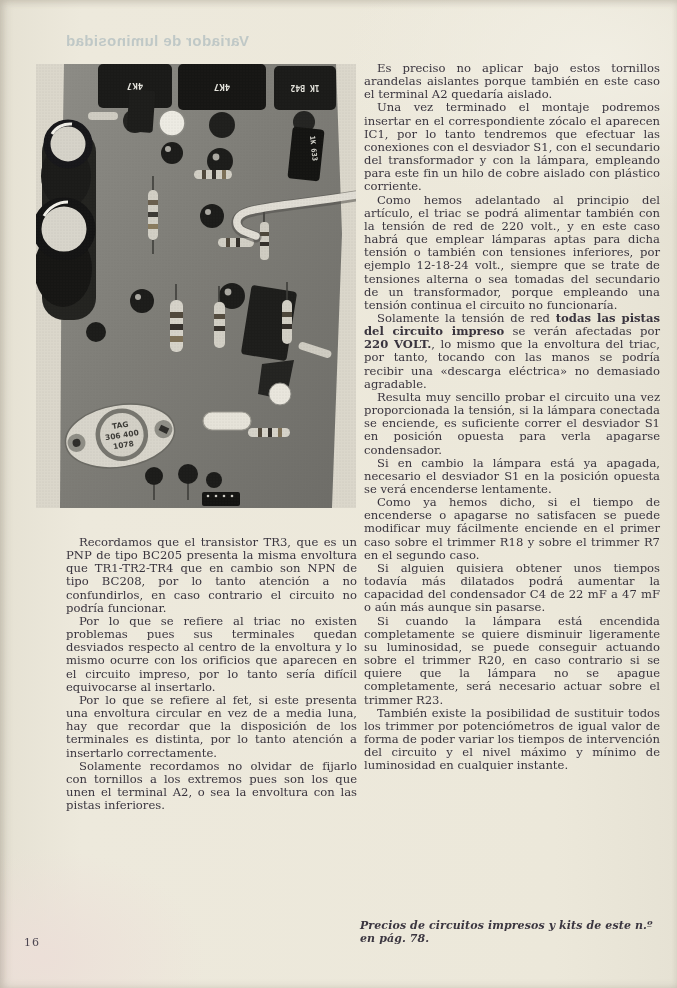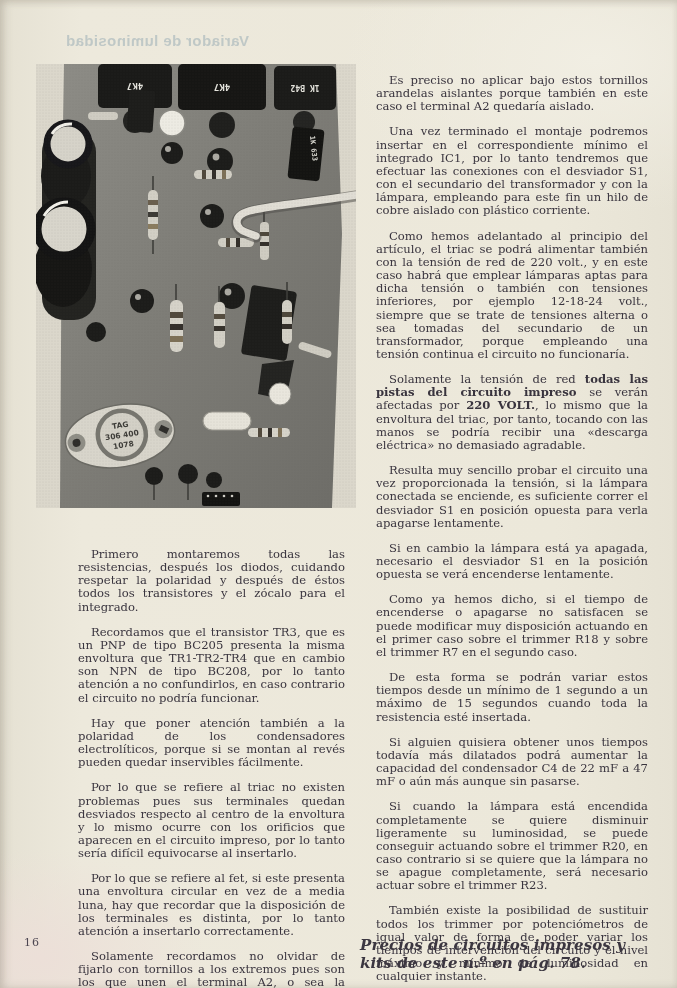--- a/index.html
+++ b/index.html
@@ -22,26 +22,26 @@
   }
   .photo{position:absolute; left:36px; top:64px; width:320px; height:444px; margin:0;}
   .photo svg{display:block;}
   .column{
     position:absolute; width:291px;
     font-size:11.6px; line-height:13.15px; text-align:justify;
     color:#39343e; text-rendering:optimizeLegibility;
   }
   .col-left{left:66px; top:536px;}
   .col-right{left:364px; top:62px; width:296px;}
-  .para{margin:12px; text-indent:13px;}
+  .para{margin:0; text-indent:13px;}
   .para b{font-weight:bold;}
   .footer-note{
     position:absolute; left:360px; top:919px; width:300px;
-    font-size:15px; font-style:italic; font-weight:bold; color:#3b3640;
-    text-align:left; letter-spacing:.1px;margin-top:17px;
+    font-size:11px; font-style:italic; font-weight:bold; color:#3b3640;
+    text-align:left; letter-spacing:.1px;
   }
   .page-number{
     position:absolute; left:24px; top:936px;
     font-size:11px; color:#4d4752; letter-spacing:1px;
   }
 </style>
 </head>
 <body>
 
 <div class="page">
@@ -207,36 +207,33 @@
         <circle cx="180" cy="432" r="1.3" fill="#cfcdc5"></circle>
         <circle cx="188" cy="432" r="1.3" fill="#cfcdc5"></circle>
         <circle cx="196" cy="432" r="1.3" fill="#cfcdc5"></circle>
       </g>
 
       <rect x="0" y="0" width="320" height="444" fill="url(#ht)" opacity="0.16"></rect>
     </svg>
   </figure>
 
   <div class="column col-left" id="left-col">
-      <p class="para"><span>Primero montaremos todas las resistencias, después los diodos, cuidando respetar la polaridad y después de éstos todos los transistores y el zócalo para el integrado.</span></p>
       <p class="para"><span>Recordamos que el transistor TR3, que es un PNP de tipo BC205 presenta la misma envoltura que TR1-TR2-TR4 que en cambio son NPN de tipo BC208, por lo tanto atención a no confundirlos, en caso contrario el circuito no podría funcionar.</span></p>
-      <p class="para"><span>Hay que poner atención también a la polaridad de los condensadores electrolíticos, porque si se montan al revés pueden quedar inservibles fácilmente.</span></p>
       <p class="para"><span>Por lo que se refiere al triac no existen problemas pues sus terminales quedan desviados respecto al centro de la envoltura y lo mismo ocurre con los orificios que aparecen en el circuito impreso, por lo tanto sería difícil equivocarse al insertarlo.</span></p>
       <p class="para"><span>Por lo que se refiere al fet, si este presenta una envoltura circular en vez de a media luna, hay que recordar que la disposición de los terminales es distinta, por lo tanto atención a insertarlo correctamente.</span></p>
       <p class="para"><span>Solamente recordamos no olvidar de fijarlo con tornillos a los extremos pues son los que unen el terminal A2, o sea la envoltura con las pistas inferiores.</span></p>
     </div>
   <div class="column col-right" id="right-col">
       <p class="para"><span>Es preciso no aplicar bajo estos tornillos arandelas aislantes porque también en este caso el terminal A2 quedaría aislado.</span></p>
-      <p class="para"><span>Una vez terminado el montaje podremos insertar en el correspondiente mínimo el integrado IC1, por lo tanto tendremos que efectuar las conexiones con el desviador S1, con el secundario del transformador y con la lámpara, empleando para este fin un hilo de cobre aislado con plástico corriente.</span></p>
+      <p class="para"><span>Una vez terminado el montaje podremos insertar en el correspondiente zócalo el aparecen IC1, por lo tanto tendremos que efectuar las conexiones con el desviador S1, con el secundario del transformador y con la lámpara, empleando para este fin un hilo de cobre aislado con plástico corriente.</span></p>
       <p class="para"><span>Como hemos adelantado al principio del artículo, el triac se podrá alimentar también con la tensión de red de 220 volt., y en este caso habrá que emplear lámparas aptas para dicha tensión o también con tensiones inferiores, por ejemplo 12-18-24 volt., siempre que se trate de tensiones alterna o sea tomadas del secundario de un transformador, porque empleando una tensión continua el circuito no funcionaría.</span></p>
       <p class="para"><span>Solamente la tensión de red </span><b>todas las pistas del circuito impreso</b><span> se verán afectadas por </span><b>220 VOLT.</b><span>, lo mismo que la envoltura del triac, por tanto, tocando con las manos se podría recibir una «descarga eléctrica» no demasiado agradable.</span></p>
-      <p class="para"><span>Resulta muy sencillo probar el circuito una vez proporcionada la tensión, si la lámpara conectada se enciende, es suficiente correr el desviador S1 en posición opuesta para verla apagarse lentamente.</span></p>
+      <p class="para"><span>Resulta muy sencillo probar el circuito una vez proporcionada la tensión, si la lámpara conectada se enciende, es suficiente correr el desviador S1 en posición opuesta para verla apagarse condensador.</span></p>
       <p class="para"><span>Si en cambio la lámpara está ya apagada, necesario el desviador S1 en la posición opuesta se verá encenderse lentamente.</span></p>
-      <p class="para"><span>Como ya hemos dicho, si el tiempo de encenderse o apagarse no satisfacen se puede modificar muy disposición actuando en el primer caso sobre el trimmer R18 y sobre el trimmer R7 en el segundo caso.</span></p>
-      <p class="para"><span>De esta forma se podrán variar estos tiempos desde un mínimo de 1 segundo a un máximo de 15 segundos cuando toda la resistencia esté insertada.</span></p>
+      <p class="para"><span>Como ya hemos dicho, si el tiempo de encenderse o apagarse no satisfacen se puede modificar muy fácilmente enciende en el primer caso sobre el trimmer R18 y sobre el trimmer R7 en el segundo caso.</span></p>
       <p class="para"><span>Si alguien quisiera obtener unos tiempos todavía más dilatados podrá aumentar la capacidad del condensador C4 de 22 mF a 47 mF o aún más aunque sin pasarse.</span></p>
       <p class="para"><span>Si cuando la lámpara está encendida completamente se quiere disminuir ligeramente su luminosidad, se puede conseguir actuando sobre el trimmer R20, en caso contrario si se quiere que la lámpara no se apague completamente, será necesario actuar sobre el trimmer R23.</span></p>
       <p class="para"><span>También existe la posibilidad de sustituir todos los trimmer por potenciómetros de igual valor de forma de poder variar los tiempos de intervención del circuito y el nivel máximo y mínimo de luminosidad en cualquier instante.</span></p>
     </div>
 
   <div class="footer-note">Precios de circuitos impresos y kits de este n.º en pág. 78.</div>
   <div class="page-number">16</div>
 
 </div>
 

